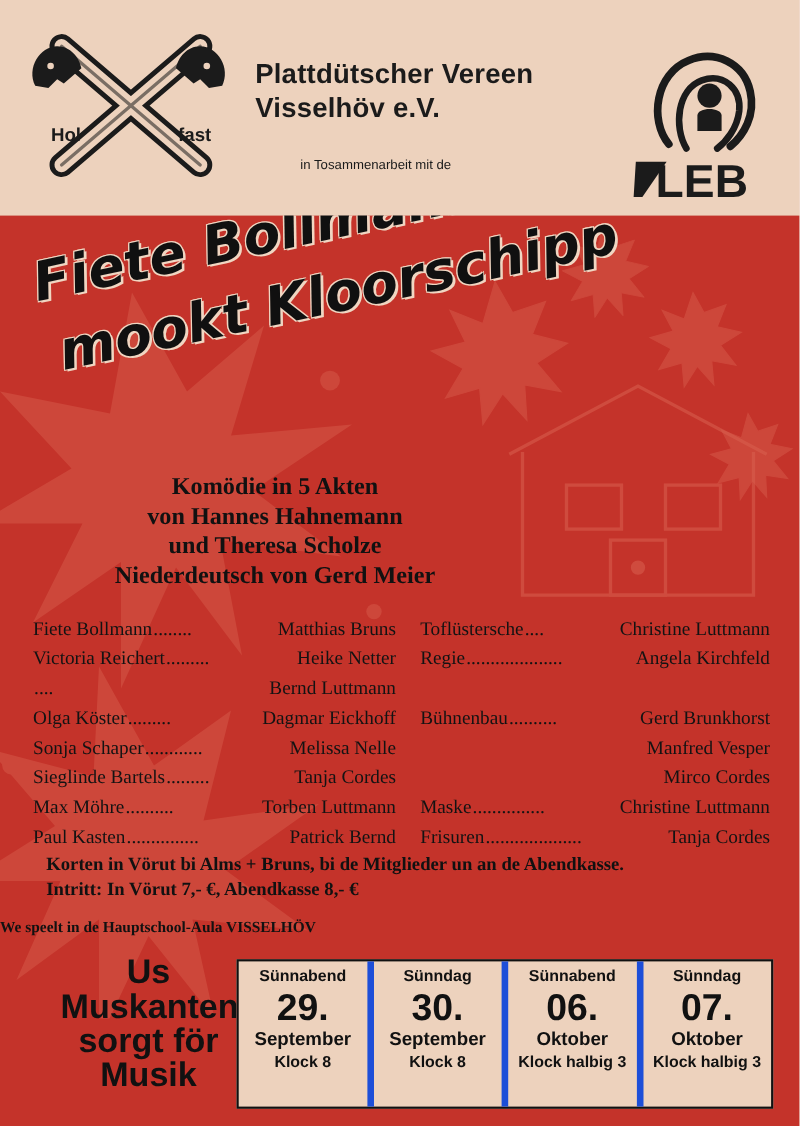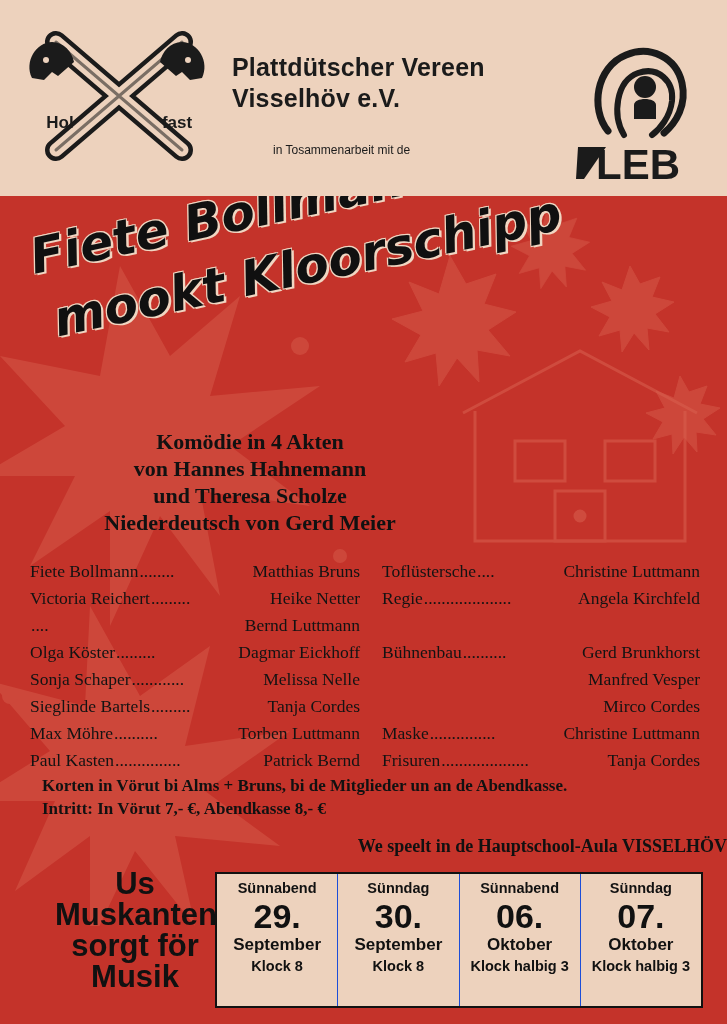--- a/index.html
+++ b/index.html
@@ -135,25 +135,25 @@
     font-family: "Liberation Serif", serif;
     font-weight: bold;
     font-size: 17px;
     line-height: 23px;
     z-index: 6;
   }
   .venue {
     position: absolute;
     left: 0; top: 640px;
     width: 727px;
-    text-align: right;
+    text-align: left;
     color: #111;
     font-family: "Liberation Serif", serif;
     font-weight: bold;
-    font-size: 18px;
+    font-size: 14px;
     z-index: 6;
   }
 
   
   .musicians {
     position: absolute;
     left: 55px; top: 672px;
     width: 160px;
     text-align: center;
     color: #111;
@@ -171,21 +171,21 @@
     width: 488px;
     height: 136px;
     background: #edd2bd;
     border: 2px solid #111;
     display: flex;
     z-index: 6;
     box-sizing: border-box;
   }
   .date-cell {
     flex: 1;
-    border-right: 1px solid #1d4ed8;
+    border-right: 6px solid #1d4ed8;
     text-align: center;
     color: #111;
     padding-top: 6px;
     box-sizing: border-box;
   }
   .date-cell:last-child { border-right: none; }
   .date-cell .dow {
     font-weight: bold;
     font-size: 14.5px;
     font-family: "Liberation Sans", sans-serif;
@@ -288,21 +288,21 @@
         <circle cx="125" cy="175" r="5" fill="#d9604f"></circle>
       </g>
     </svg>
 
     <div class="title-wrap">
       <div class="title-line l1">Fiete Bollmann</div>
       <div class="title-line l2">mookt Kloorschipp</div>
     </div>
 
     <div class="subtitle">
-      <div>Komödie in 4 Akten</div>
+      <div>Komödie in 5 Akten</div>
       <div>von Hannes Hahnemann</div>
       <div>und Theresa Scholze</div>
       <div>Niederdeutsch von Gerd Meier</div>
     </div>
 
     <div class="cast left">
       <div class="row">
         <span>Fiete Bollmann</span>
         <span class="dots">........</span>
         <span>Matthias Bruns</span>

